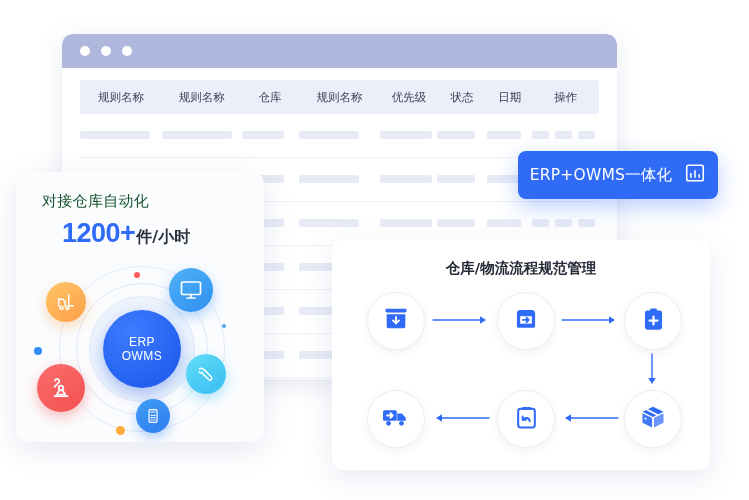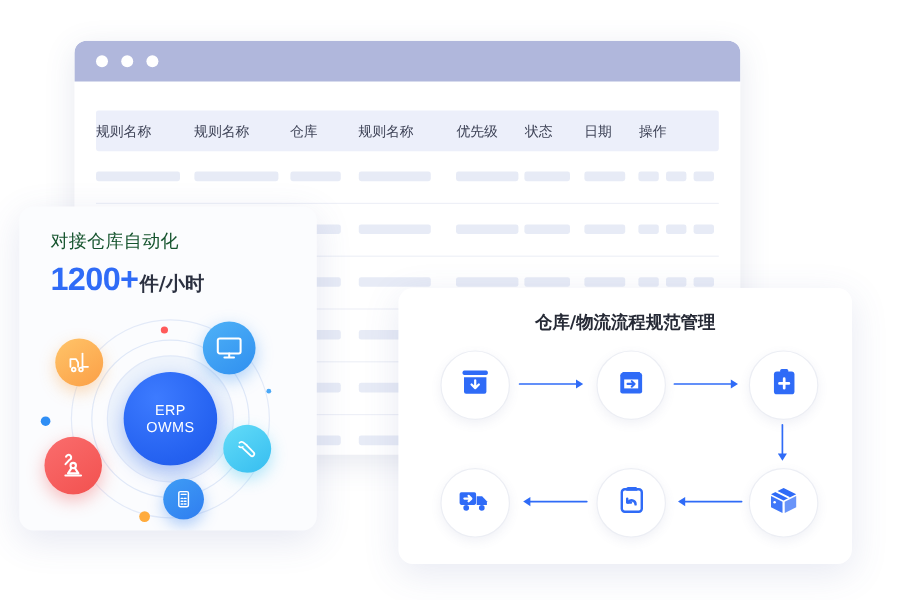--- a/index.html
+++ b/index.html
@@ -16,21 +16,21 @@
     position:absolute;left:62px;top:34px;width:555px;height:345px;
     background:#ffffff;border-radius:10px;
     box-shadow:0 6px 26px rgba(70,85,140,.13);
     overflow:hidden;
   }
   .win-bar{
     height:34px;background:#b0b7dc;border-radius:10px 10px 0 0;
     display:flex;align-items:center;padding-left:18px;gap:11px;
   }
   .dot{width:10px;height:10px;border-radius:50%;background:#ffffff;}
-  .tbl{padding:12px 18px;}
+  .tbl{padding:0 18px;text-align:center;}
   .thead{
     display:flex;background:#eceffa;height:34px;align-items:center;
     margin-top:12px;border-radius:2px;
   }
   .th{
     font-size:11.5px;color:#3d4256;white-space:nowrap;
     font-family:"DejaVu Sans","Liberation Sans",sans-serif;
   }
   .trow{display:flex;align-items:center;height:22px;margin-top:10px;}
   .trow.sep{border-bottom:1px solid #eef0f7;height:0;margin-top:11px;}
@@ -56,20 +56,21 @@
     position:absolute;left:26px;top:20px;font-size:15px;color:#14532d;
     font-family:"DejaVu Sans","Liberation Sans",sans-serif;
     letter-spacing:.3px;
   }
   .stat{
     position:absolute;left:26px;top:46px;display:flex;align-items:baseline;
   }
   .stat .num{
     font-size:27px;color:#2f6bf7;font-weight:bold;letter-spacing:-.5px;
     font-family:"Liberation Sans",sans-serif;
+    margin-left:20px;
   }
   .stat .unit{
     font-size:16px;color:#2b3040;font-weight:bold;margin-left:1px;
     font-family:"DejaVu Sans","Liberation Sans",sans-serif;
   }
 
   
   .orbit{position:absolute;left:12px;top:88px;width:228px;height:178px;}
   .ring{
     position:absolute;border-radius:50%;border:1px solid #e3eaf8;
@@ -415,20 +416,31 @@
         </svg>
       </div>
 
       <span class="pip p-red"></span>
       <span class="pip p-blue"></span>
       <span class="pip p-sblue"></span>
       <span class="pip p-org"></span>
     </div>
   </div>
 
+  <div class="badge">
+    <span class="lbl">ERP+OWMS一体化</span>
+    <span>
+      <svg width="22" height="22" viewBox="0 0 24 24" fill="none" stroke="#fff" stroke-width="1.7" stroke-linecap="round" stroke-linejoin="round">
+        <rect x="3" y="3.5" width="18" height="17" rx="2"></rect>
+        <path d="M7.5 16.5v-4"></path>
+          <path d="M12 16.5v-7"></path>
+          <path d="M16.5 16.5v-2.5"></path>
+      </svg>
+    </span>
+  </div>
 
   <div class="card-right">
     <div class="ttl">仓库/物流流程规范管理</div>
 
     <div class="node n1">
       <span>
         <svg width="28" height="28" viewBox="0 0 24 24" fill="#2f6bf7">
           <rect x="3" y="3.2" width="18" height="3.2" rx="1.2"></rect>
           <path d="M4 8h16v10.4a1.5 1.5 0 0 1-1.5 1.5h-13A1.5 1.5 0 0 1 4 18.4z"></path>
           <path d="M12 10.2v5.6m0 0 2.6-2.6M12 15.8l-2.6-2.6" stroke="#fff" stroke-width="1.6" fill="none" stroke-linecap="round" stroke-linejoin="round"></path>

